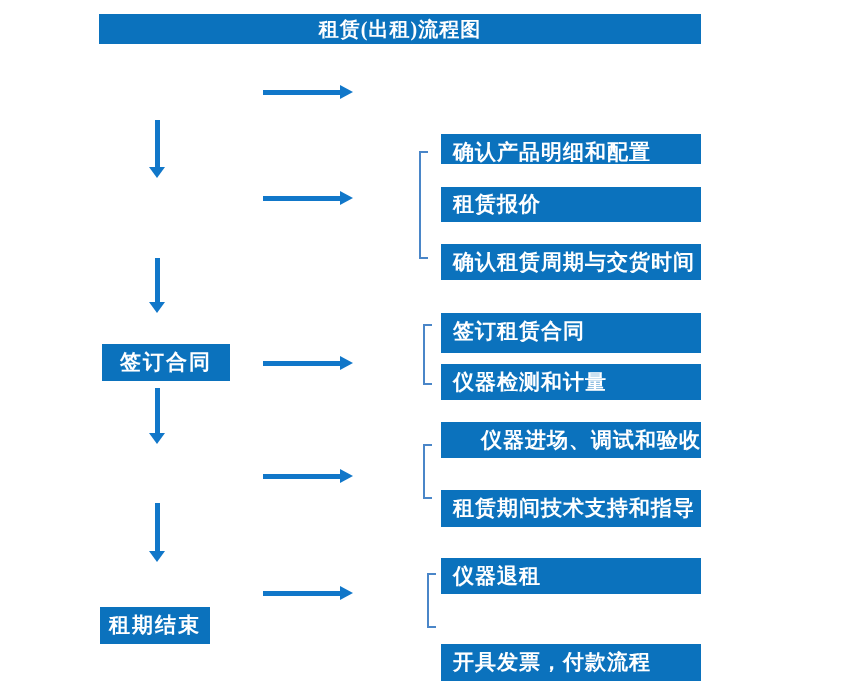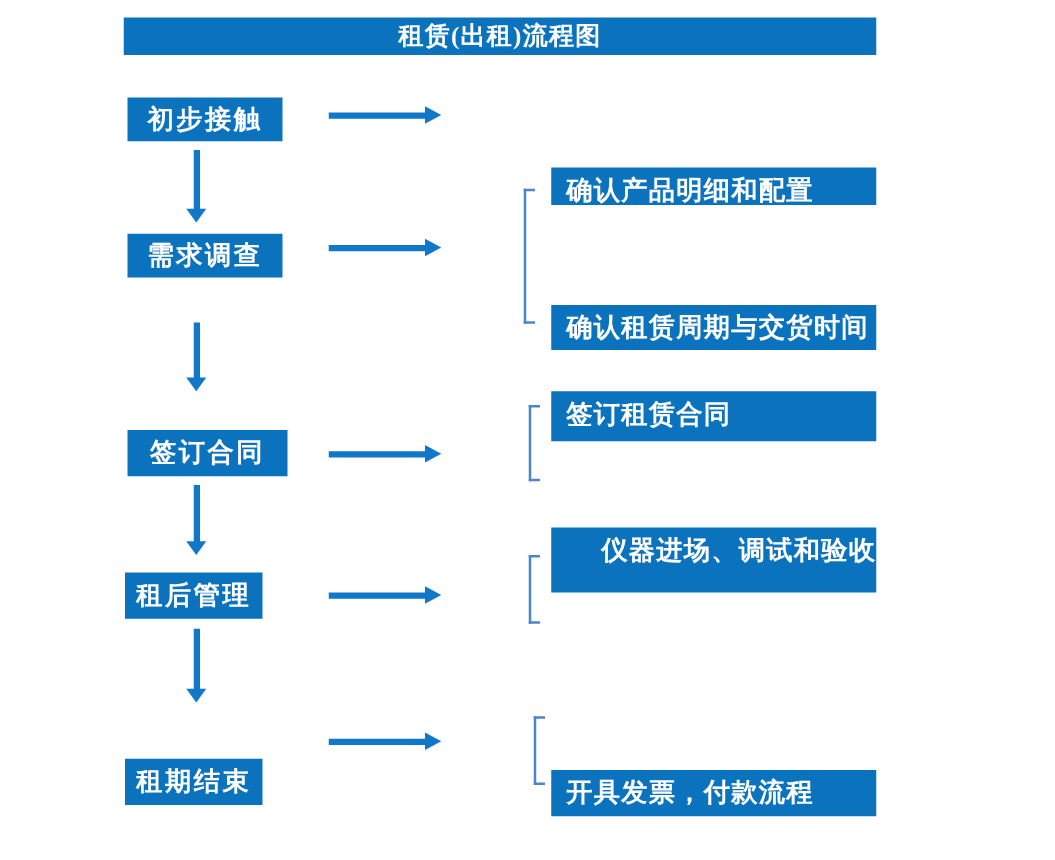--- a/index.html
+++ b/index.html
@@ -36,24 +36,24 @@
   .detail {
     left: 441px; width: 260px; padding-left: 12px;
     text-align: left; letter-spacing: 1px;
   }
   .d0 { top: 78px;  height: 35px; line-height: 35px; }
   .d1 { top: 134px; height: 30px; line-height: 36px; }
   .d2 { top: 187px; height: 35px; line-height: 35px; }
   .d3 { top: 244px; height: 36px; line-height: 36px; }
   .d4 { top: 313px; height: 40px; line-height: 36px; }
   .d5 { top: 364px; height: 36px; line-height: 36px; }
-  .d6 { top: 422px; height: 52px; line-height: 36px; padding-left: 40px; }
+  .d6 { top: 422px; height: 36px; line-height: 36px; padding-left: 40px; }
   .d7 { top: 490px; height: 37px; line-height: 37px; }
   .d8 { top: 558px; height: 36px; line-height: 36px; }
-  .d9 { top: 616px; height: 37px; line-height: 37px; }
+  .d9 { top: 644px; height: 37px; line-height: 37px; }
 
   
   .h-arrow { position: absolute; left: 263px; width: 90px; height: 14px; }
   .ha0 { top: 85px; }
   .ha1 { top: 191px; }
   .ha2 { top: 356px; }
   .ha3 { top: 469px; }
   .ha4 { top: 586px; }
   .h-arrow .stem {
     position: absolute; left: 0; top: 4.5px; width: 77px; height: 5px;
@@ -95,24 +95,21 @@
   .b2 { left: 423px; top: 444px; height: 55px; }
   .b3 { left: 427px; top: 573px; height: 55px; }
 </style>
 </head>
 <body>
 
 <div id="canvas">
 
   <div class="box title-bar">租赁(出租)流程图</div>
 
-  <div class="box step s0">初步接触</div>
-  <div class="box step s1">需求调查</div>
   <div class="box step s2">签订合同</div>
-  <div class="box step s3">租后管理</div>
   <div class="box step s4">租期结束</div>
 
   <div class="v-arrow va0">
     <div class="stem"></div>
     <div class="head"></div>
   </div>
   <div class="v-arrow va1">
     <div class="stem"></div>
     <div class="head"></div>
   </div>
@@ -145,18 +142,22 @@
     <div class="stem"></div>
     <div class="head"></div>
   </div>
 
   <div class="bracket b0"></div>
   <div class="bracket b1"></div>
   <div class="bracket b2"></div>
   <div class="bracket b3"></div>
 
   <div class="box detail d1">确认产品明细和配置</div>
+  <div class="box detail d2">租赁报价</div>
   <div class="box detail d3">确认租赁周期与交货时间</div>
   <div class="box detail d4">签订租赁合同</div>
+  <div class="box detail d5">仪器检测和计量</div>
   <div class="box detail d6">仪器进场、调试和验收</div>
+  <div class="box detail d7">租赁期间技术支持和指导</div>
+  <div class="box detail d8">仪器退租</div>
   <div class="box detail d9">开具发票，付款流程</div>
 
 </div>
 
 </body></html>

